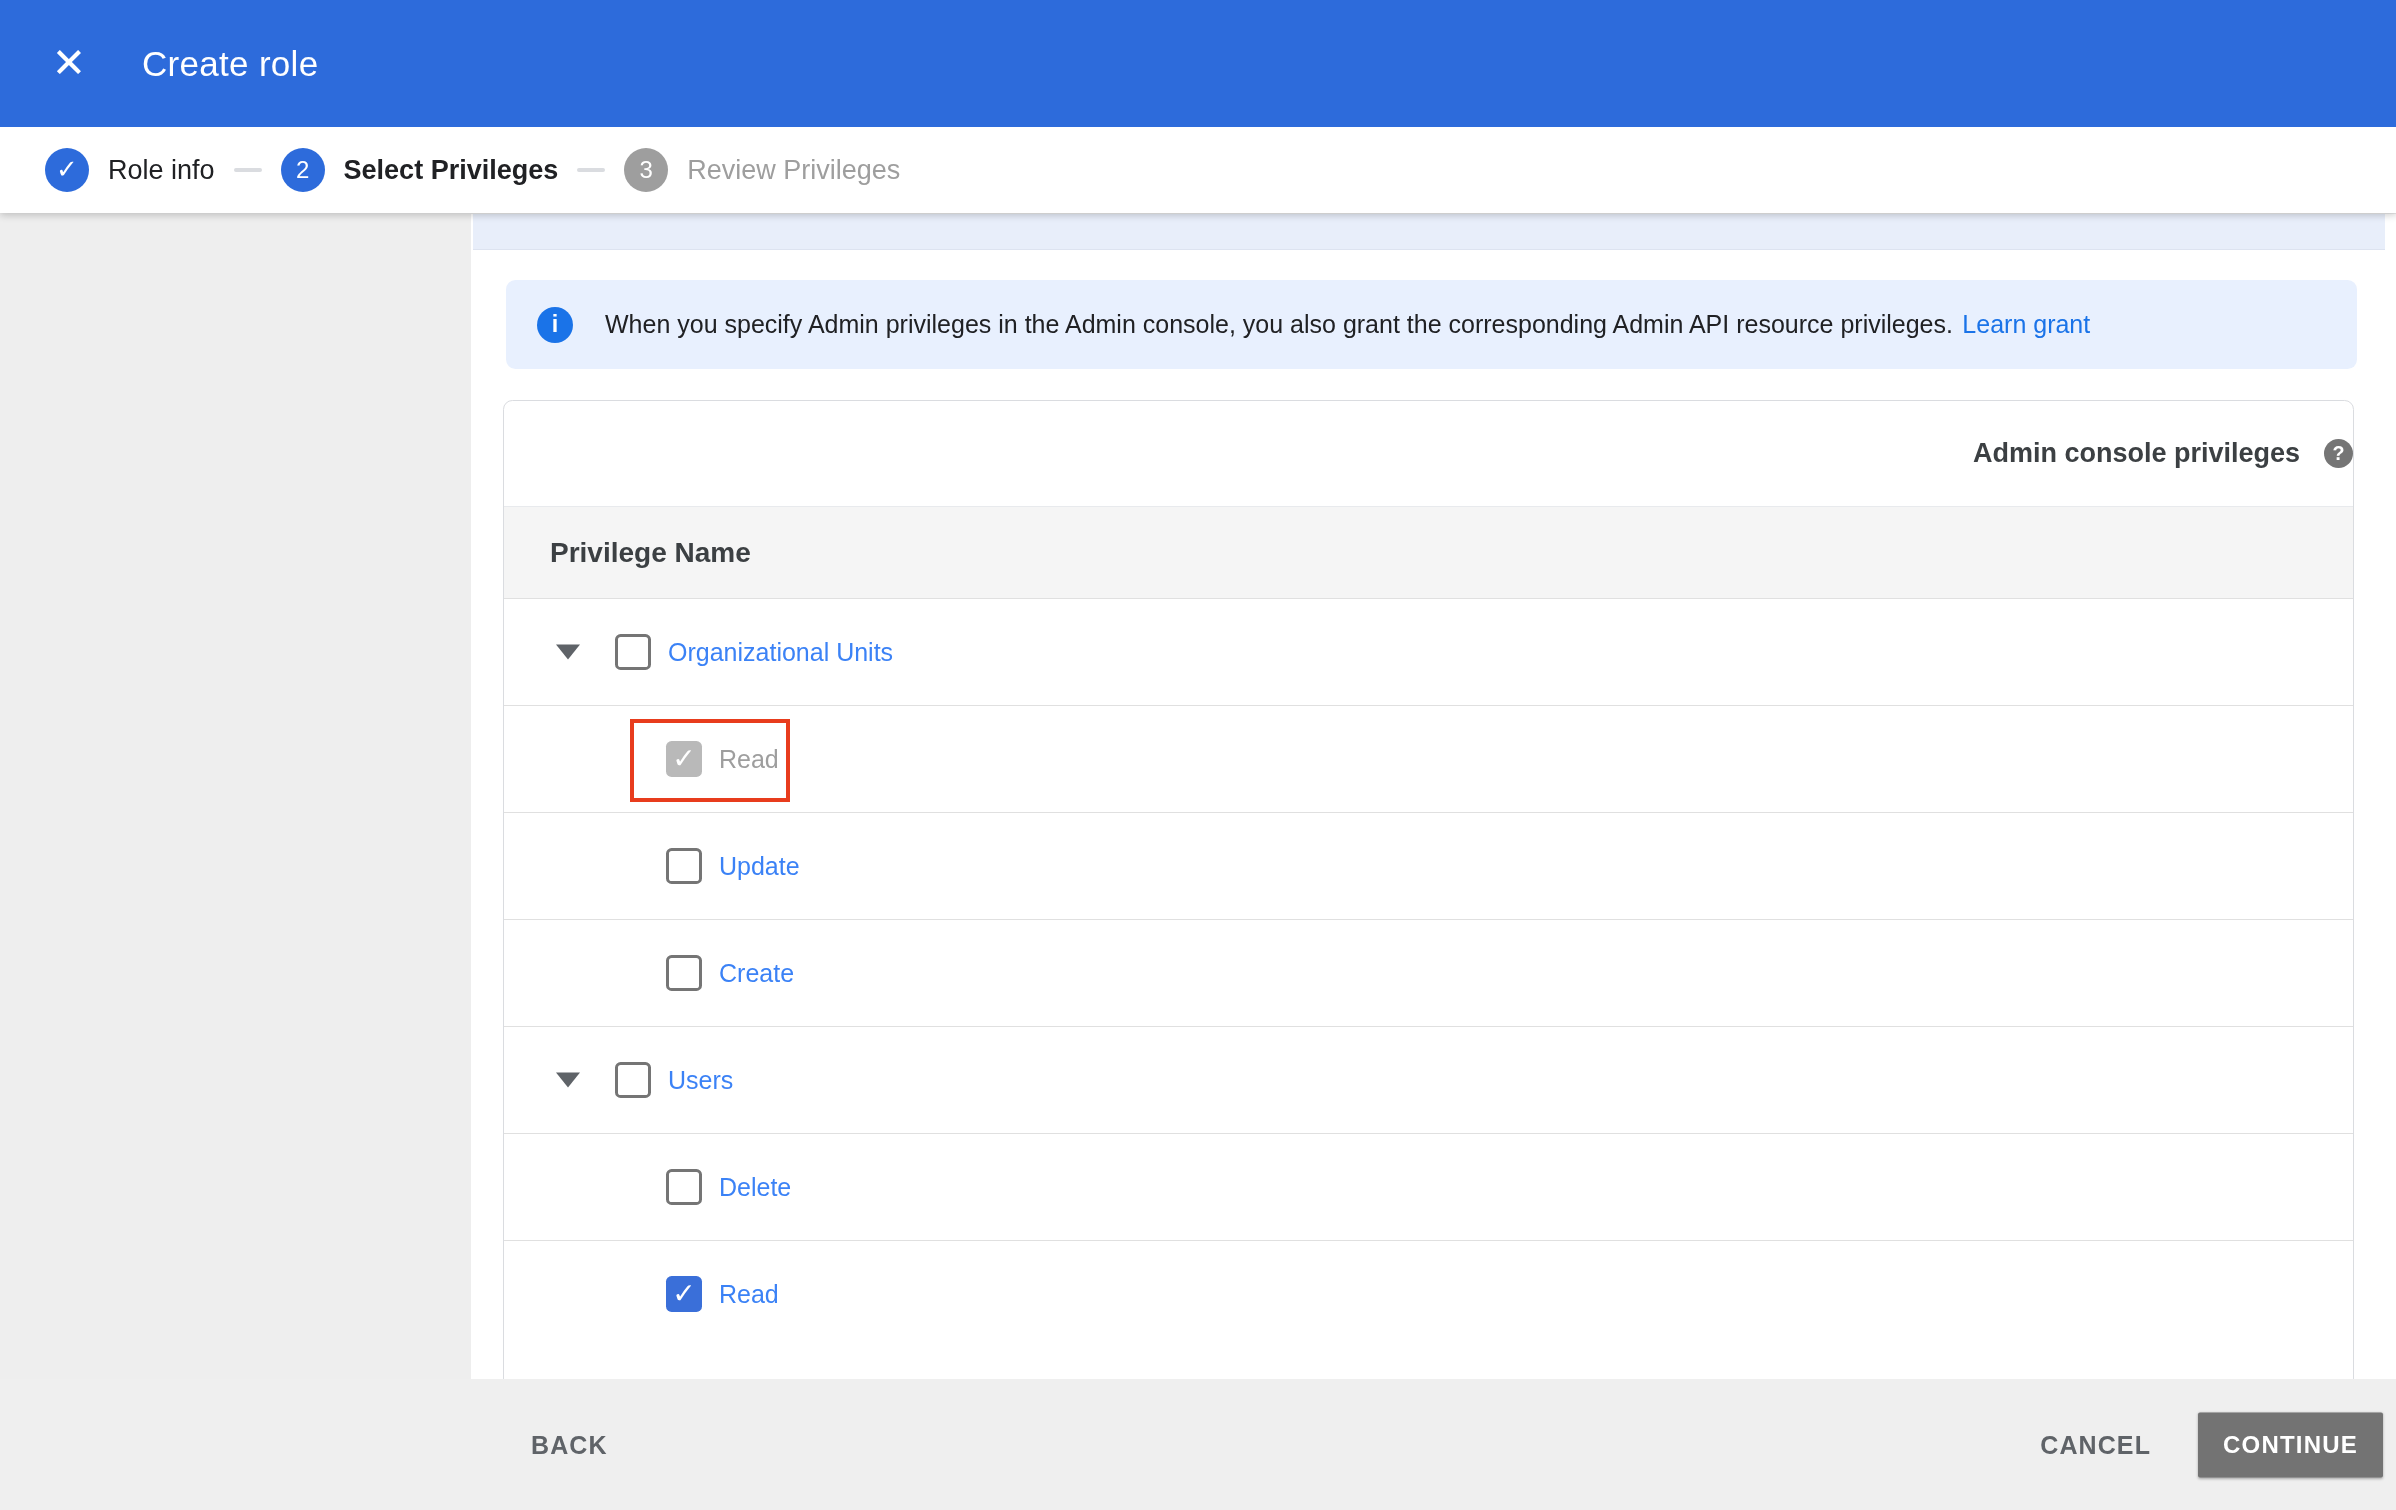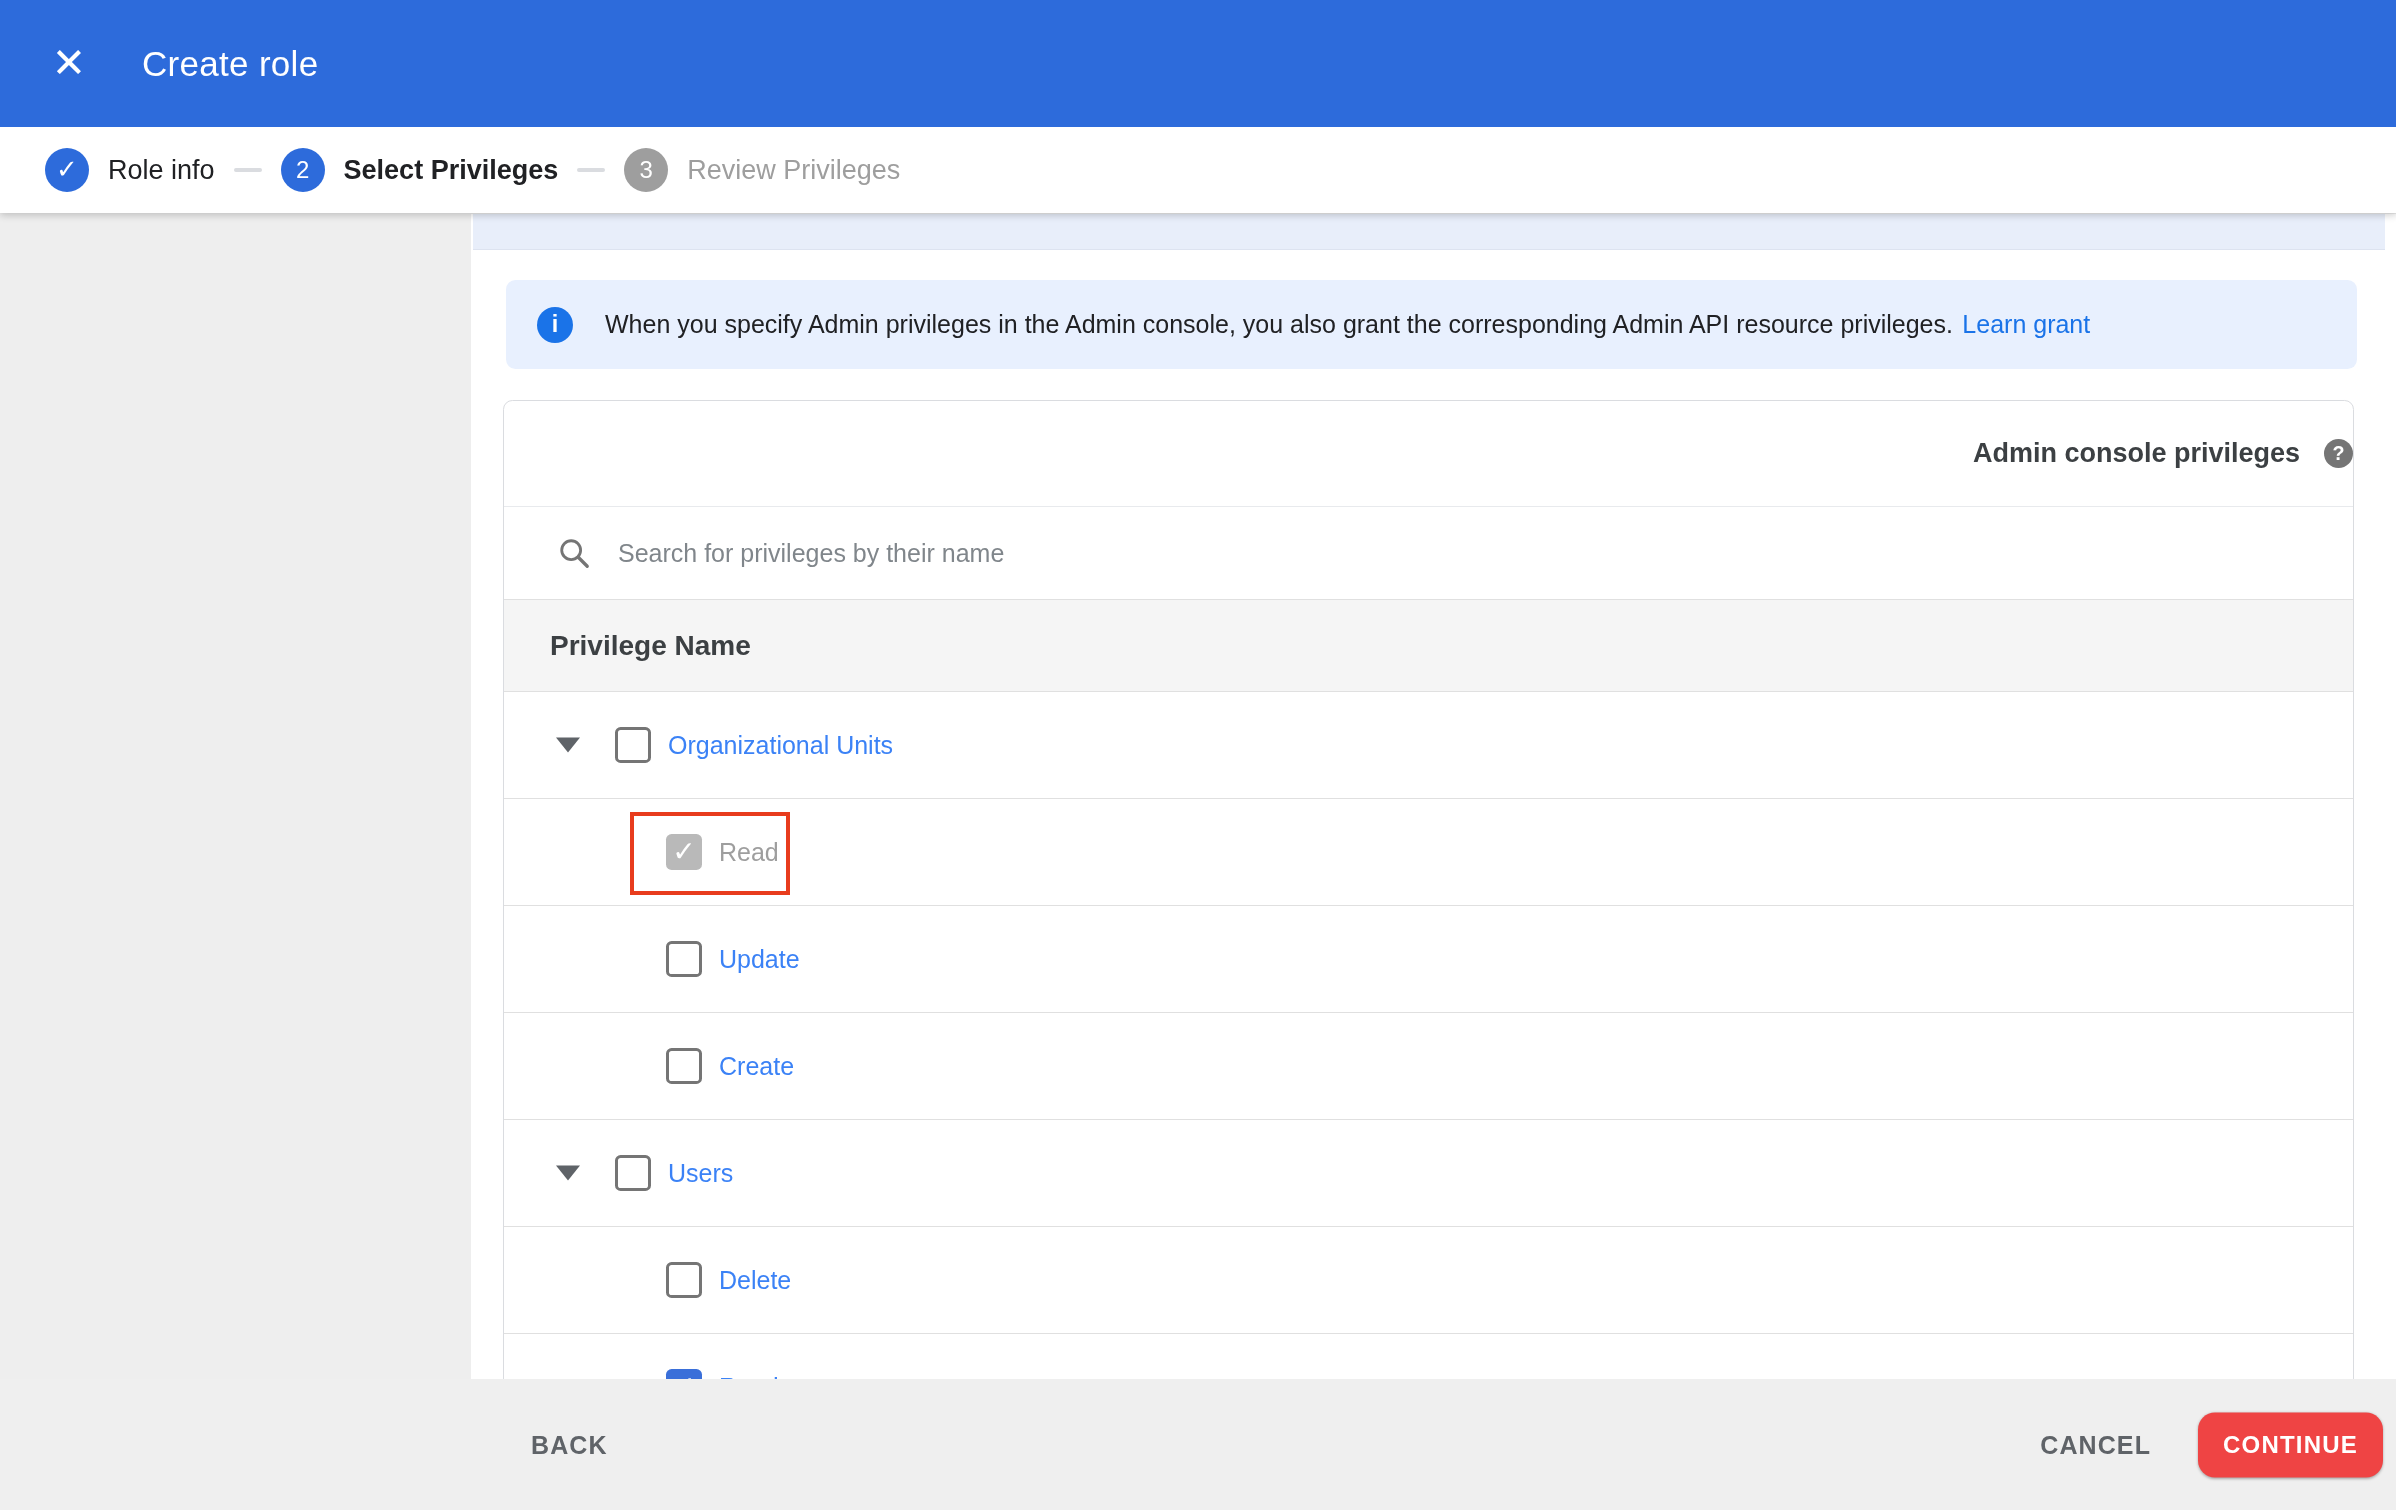--- a/index.html
+++ b/index.html
@@ -118,21 +118,21 @@
     position:absolute;left:0;bottom:0;width:2397px;height:131px;background:#efefef;z-index:25;
   }
   .text-btn{
     position:absolute;top:50%;transform:translateY(-50%);
     font-size:25px;font-weight:bold;color:#5f6368;letter-spacing:1.1px;cursor:pointer;
   }
   .back-btn{left:531px;}
   .cancel-btn{right:246px;}
   .continue-btn{
     position:absolute;right:14px;top:50%;transform:translateY(-50%);
-    width:185px;height:65px;border-radius:17px;background:#ef4444;
+    width:185px;height:65px;border-radius:2px;background:#737373;
     display:flex;align-items:center;justify-content:center;
     color:#ffffff;font-size:24px;font-weight:bold;letter-spacing:1.2px;cursor:pointer;
     box-shadow:0 0.9px 2.8px rgba(0,0,0,0.3);
   }
 </style>
 </head>
 <body>
 
 <div class="app-header">
   <div class="close-btn">✕</div>
@@ -166,29 +166,20 @@
     <span class="banner-text">When you specify Admin privileges in the Admin console, you also grant the corresponding Admin API resource privileges.</span>
     <span class="banner-link">Learn grant</span>
   </div>
 
   <div class="card">
     <div class="card-title-row">
       <span class="card-title">Admin console privileges</span>
       <span class="help-icon">?</span>
     </div>
 
-    <div class="search-row">
-      <span class="search-icon">
-        <svg width="34" height="34" viewBox="0 0 36 36">
-          <circle cx="15" cy="15" r="10" fill="none" stroke="#757575" stroke-width="3"></circle>
-          <line x1="22.5" y1="22.5" x2="32" y2="32" stroke="#757575" stroke-width="3.5" stroke-linecap="round"></line>
-        </svg>
-      </span>
-      <input class="search-input" type="text" placeholder="Search for privileges by their name" style="">
-    </div>
 
     <div class="table-header">Privilege Name</div>
 
     <div class="prow">
       <div class="expander"></div>
       <div class="cb parent-pos"></div>
       <div class="prow-label parent-pos">Organizational Units</div>
     </div>
 
     <div class="prow">

